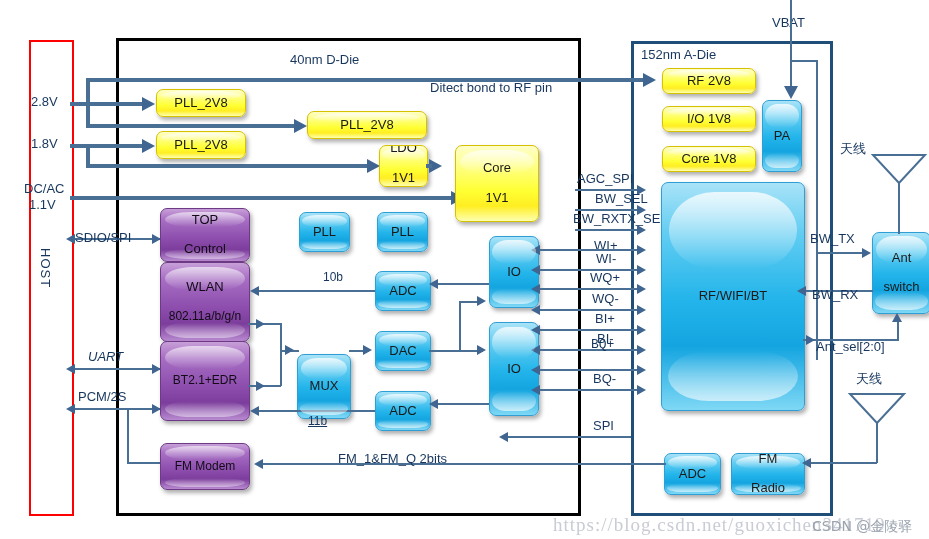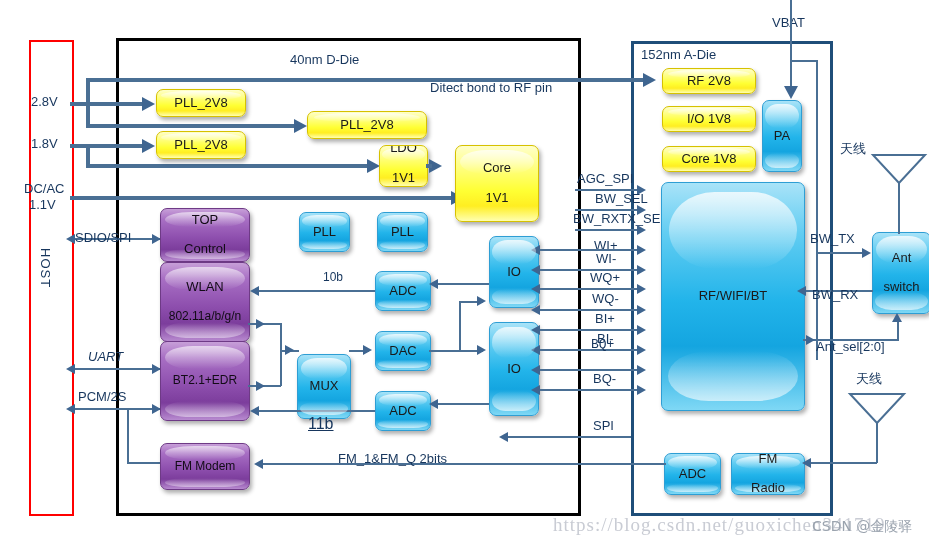--- a/index.html
+++ b/index.html
@@ -212,21 +212,21 @@
   <div class="wire wv" style="left:280px;top:323px;height:63px;"></div>
   <div class="wire wh" style="left:280px;top:350px;width:19px;"></div>
   <div class="ar sm ar-r" style="left:285px;top:345px;"></div>
 
   <div class="wire wh" style="left:256px;top:290px;width:119px;"></div>
   <div class="ar sm ar-l" style="left:250px;top:286px;"></div>
   <div class="lbl" style="left:308px;top:271px;font-size:12px;margin-left:15px;">10b</div>
 
   <div class="wire wh" style="left:256px;top:410px;width:119px;"></div>
   <div class="ar sm ar-l" style="left:250px;top:406px;"></div>
-  <div class="lbl" style="left:308px;top:415px;font-size:16px;text-decoration:underline;">11b</div>
+  <div class="lbl" style="left:308px;top:415px;font-size:12px;text-decoration:underline;">11b</div>
 
   <div class="wire wh" style="left:349px;top:350px;width:20px;"></div>
   <div class="ar sm ar-r" style="left:363px;top:345px;"></div>
 
   <div class="wire wh" style="left:429px;top:350px;width:32px;"></div>
   <div class="wire wv" style="left:459px;top:301px;height:50px;"></div>
   <div class="wire wh" style="left:459px;top:301px;width:24px;"></div>
   <div class="ar sm ar-r" style="left:477px;top:296px;"></div>
   <div class="wire wh" style="left:459px;top:350px;width:24px;"></div>
   <div class="ar sm ar-r" style="left:477px;top:345px;"></div>

